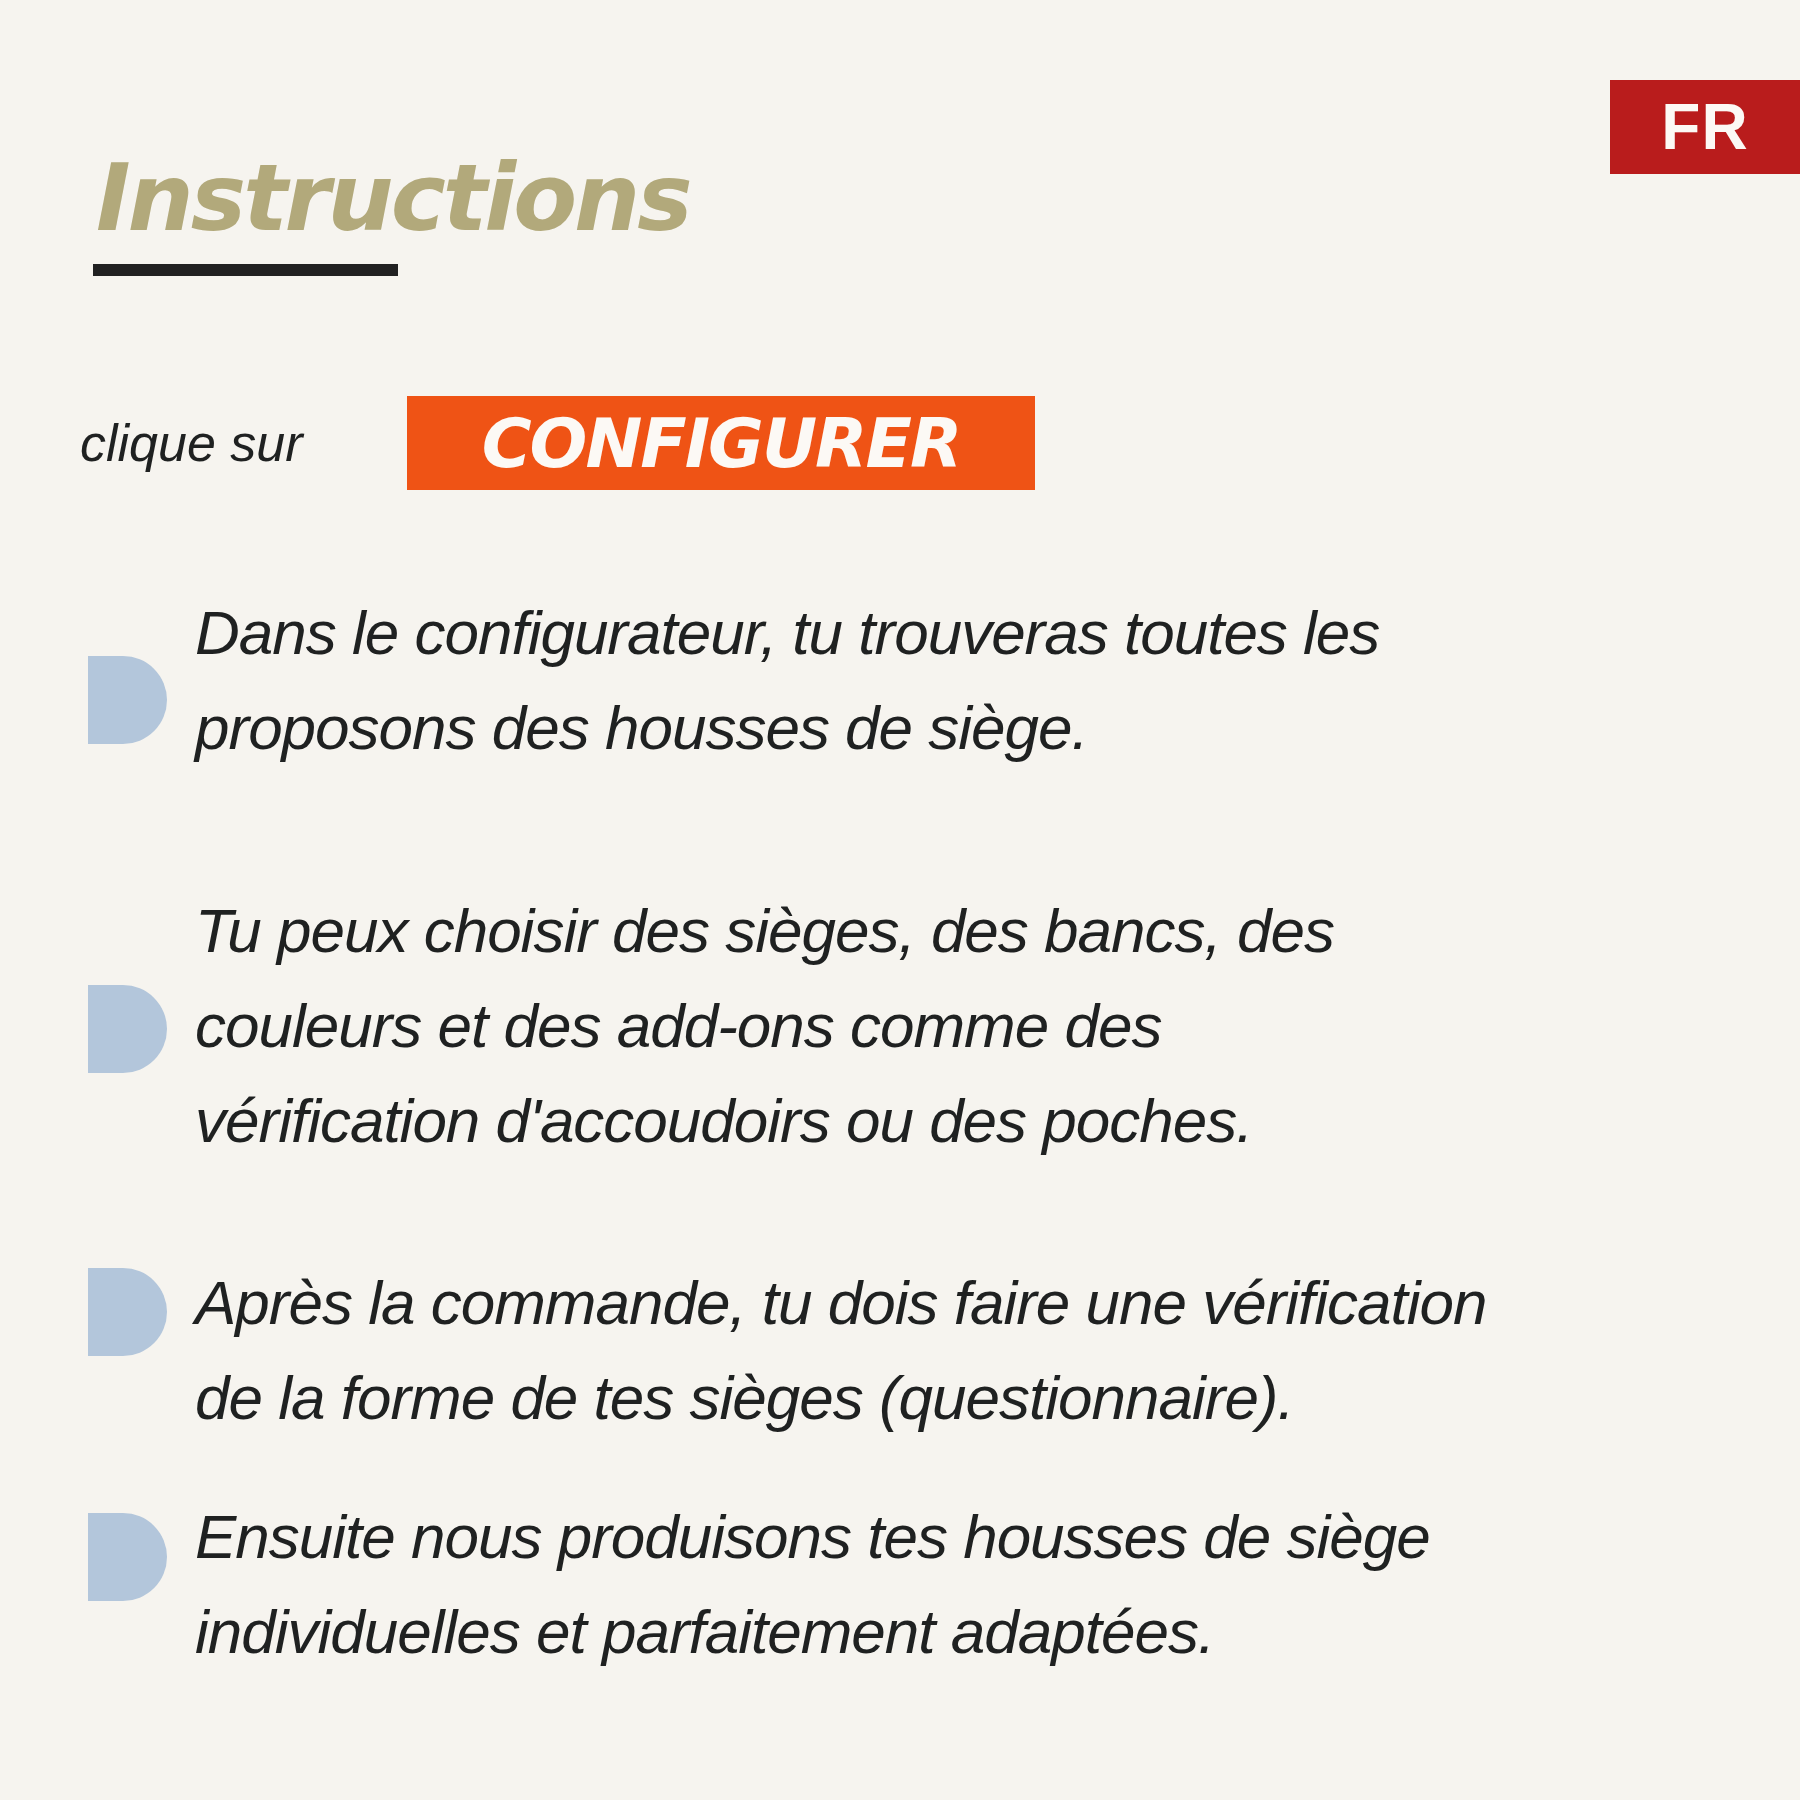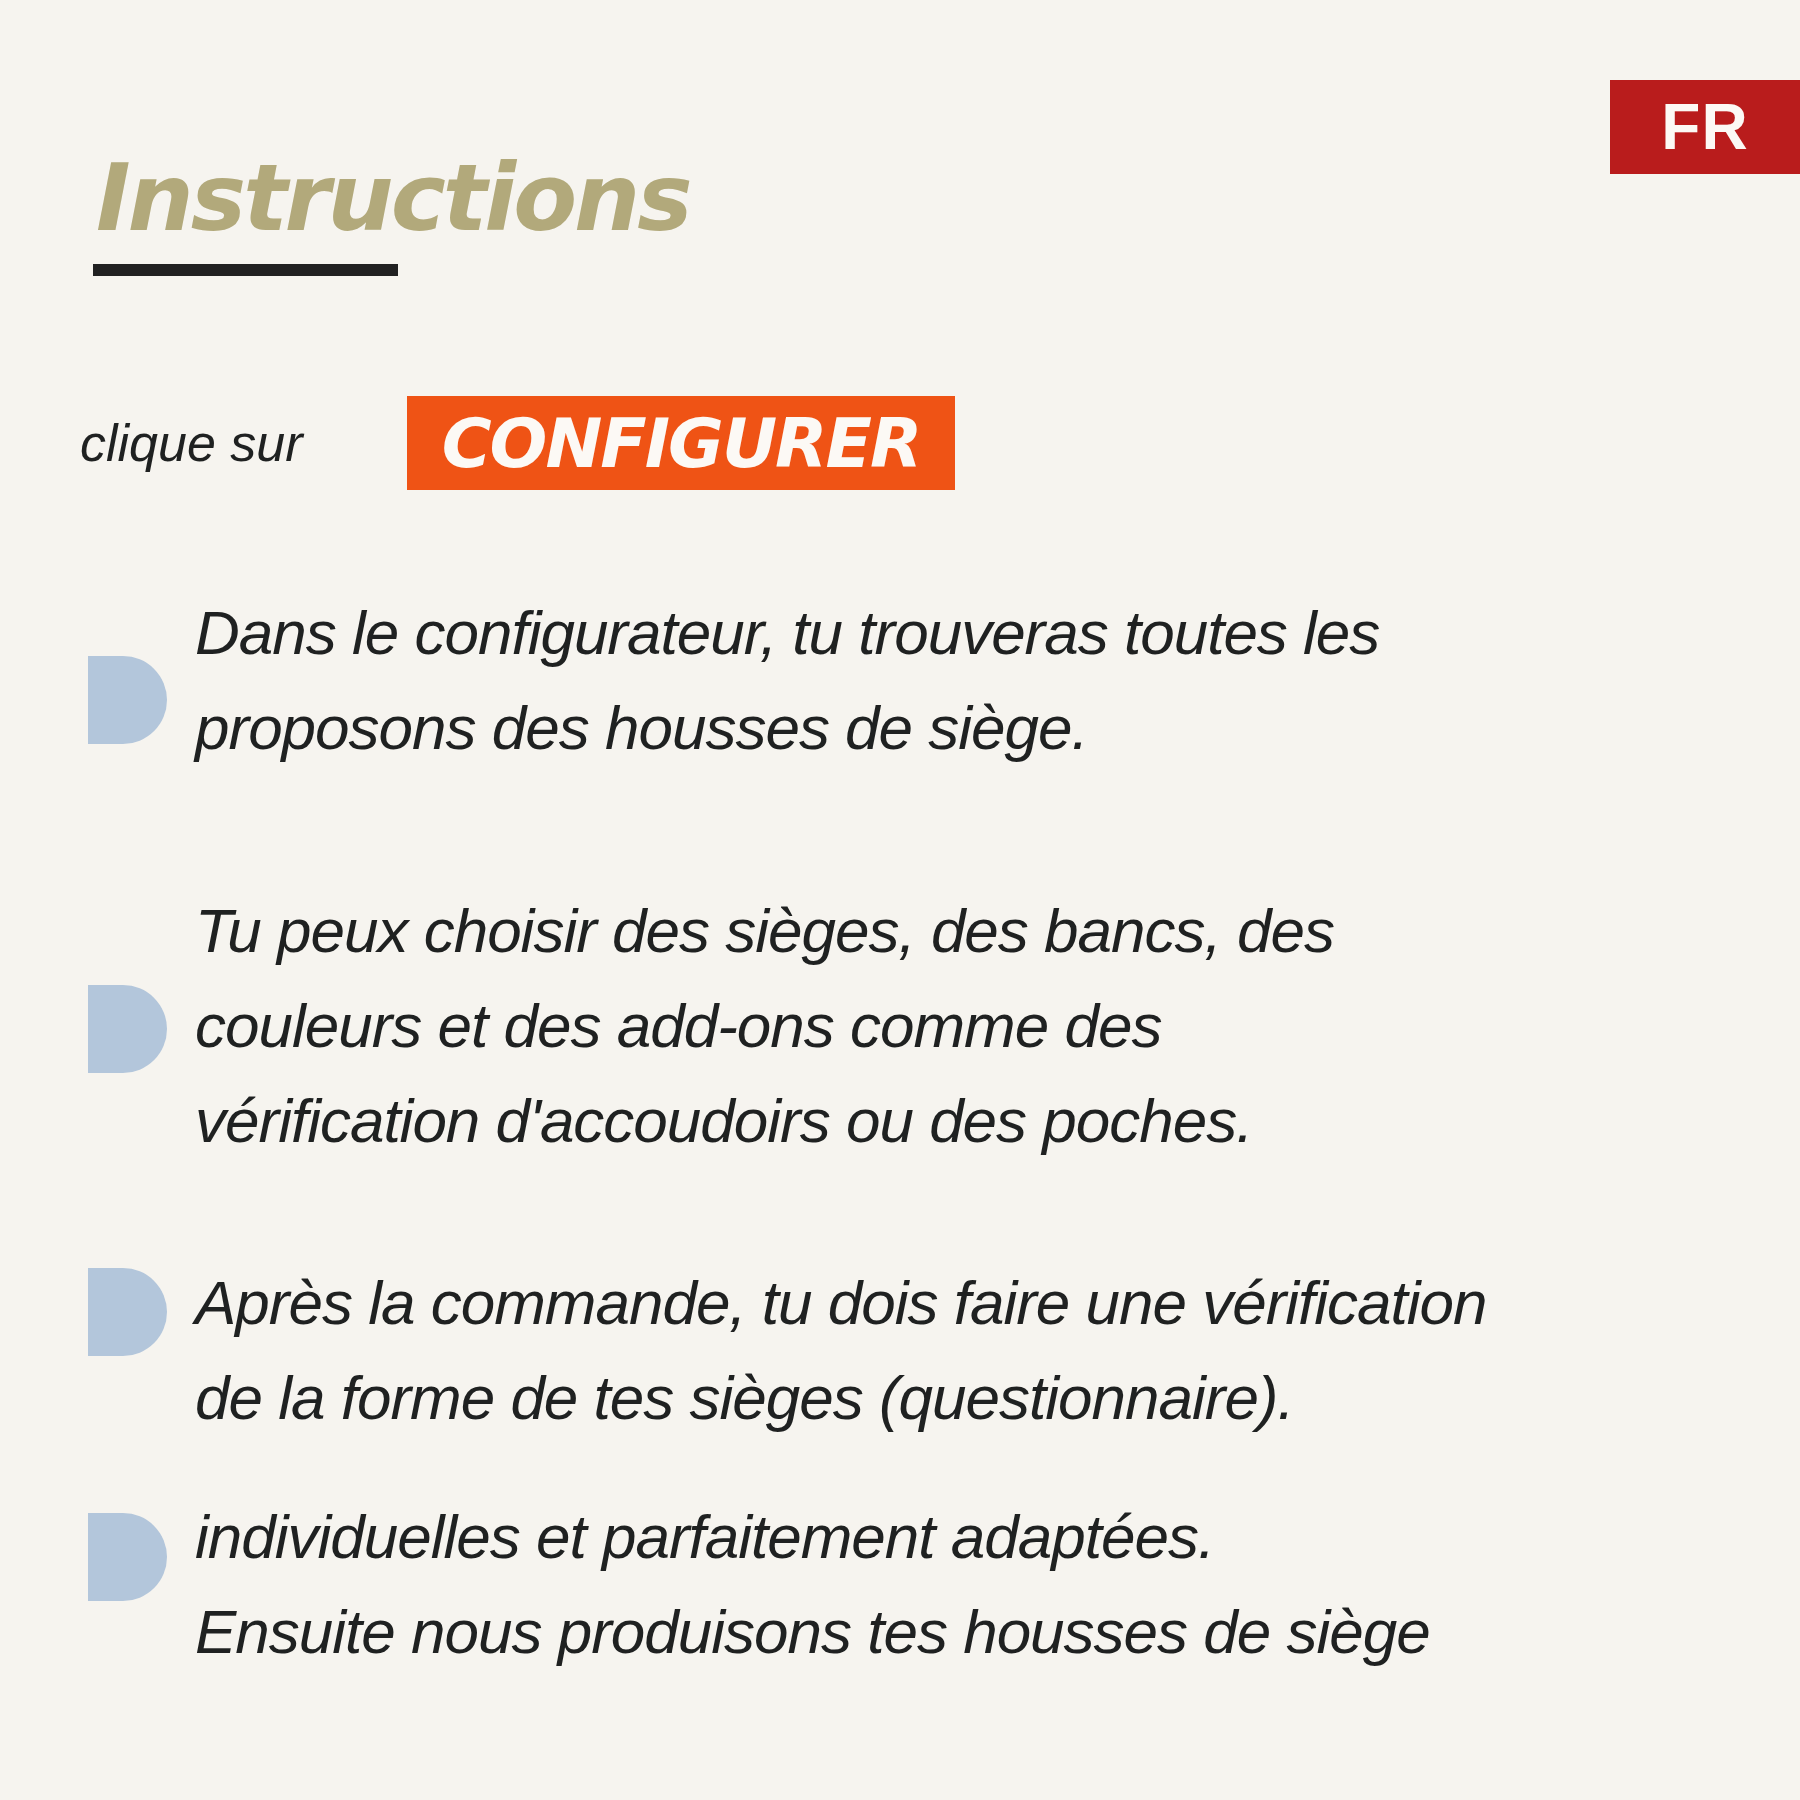--- a/index.html
+++ b/index.html
@@ -51,21 +51,21 @@
     left: 80px; top: 396px; height: 94px;
     display: flex; align-items: center;
     font-size: 52px;
     color: #1F2121;
     letter-spacing: 0px;
     font-style: italic;
   }
   .configure-button {
     position: absolute;
     left: 407px; top: 396px;
-    width: 548px; height: 94px;
+    width: 628px; height: 94px;
     background: #EF5315;
     color: #FCF9F5;
     display: flex; align-items: center; justify-content: center;
     font-family: "DejaVu Sans", "Liberation Sans", sans-serif;
     font-size: 68px; font-weight: bold; font-style: italic;
     letter-spacing: -2px;
   }
 
   
   .bullet-marker {
@@ -124,17 +124,17 @@
   </div>
 
   <div class="bullet-marker m3"></div>
   <div class="bullet-text t3">
     <span>Après la commande, tu dois faire une vérification</span>
     <span>de la forme de tes sièges (questionnaire).</span>
   </div>
 
   <div class="bullet-marker m4"></div>
   <div class="bullet-text t4">
+    <span>Ensuite nous produisons tes housses de siège</span>
     <span>individuelles et parfaitement adaptées.</span>
-    <span>Ensuite nous produisons tes housses de siège</span>
   </div>
 
 </div>
 
 </body></html>

